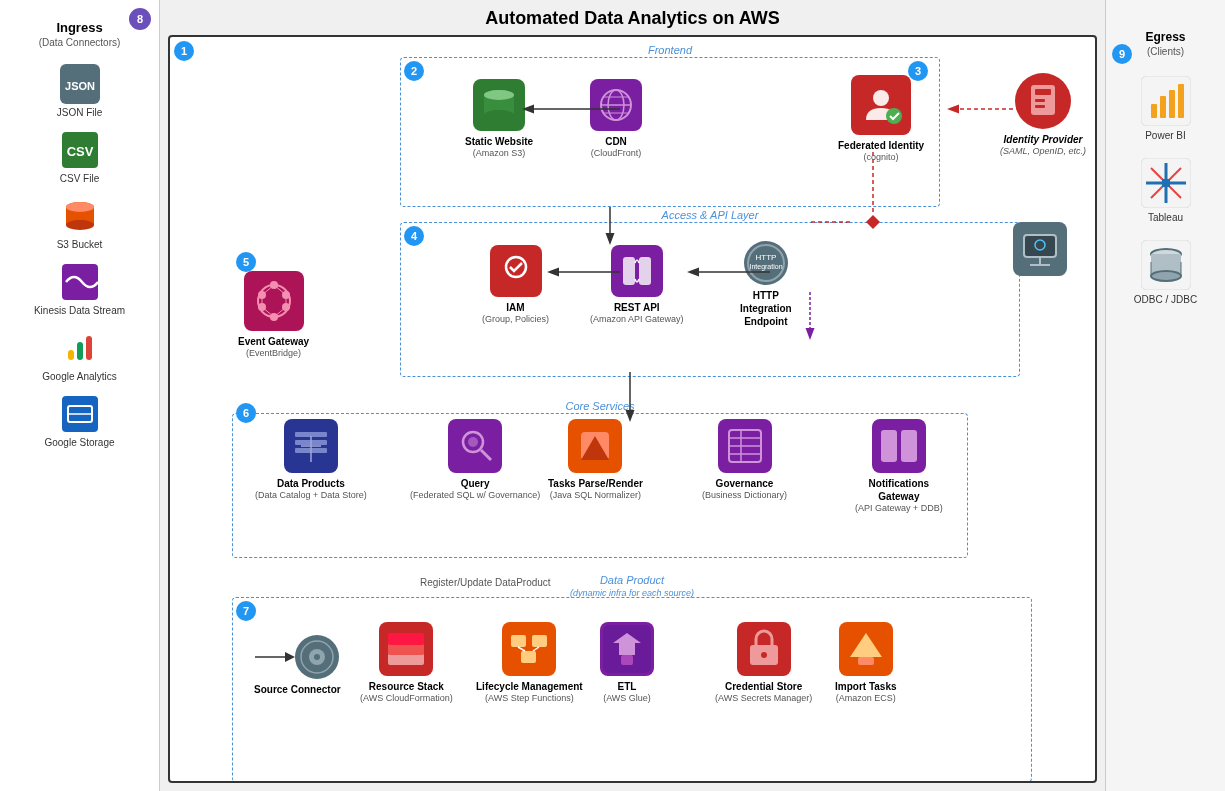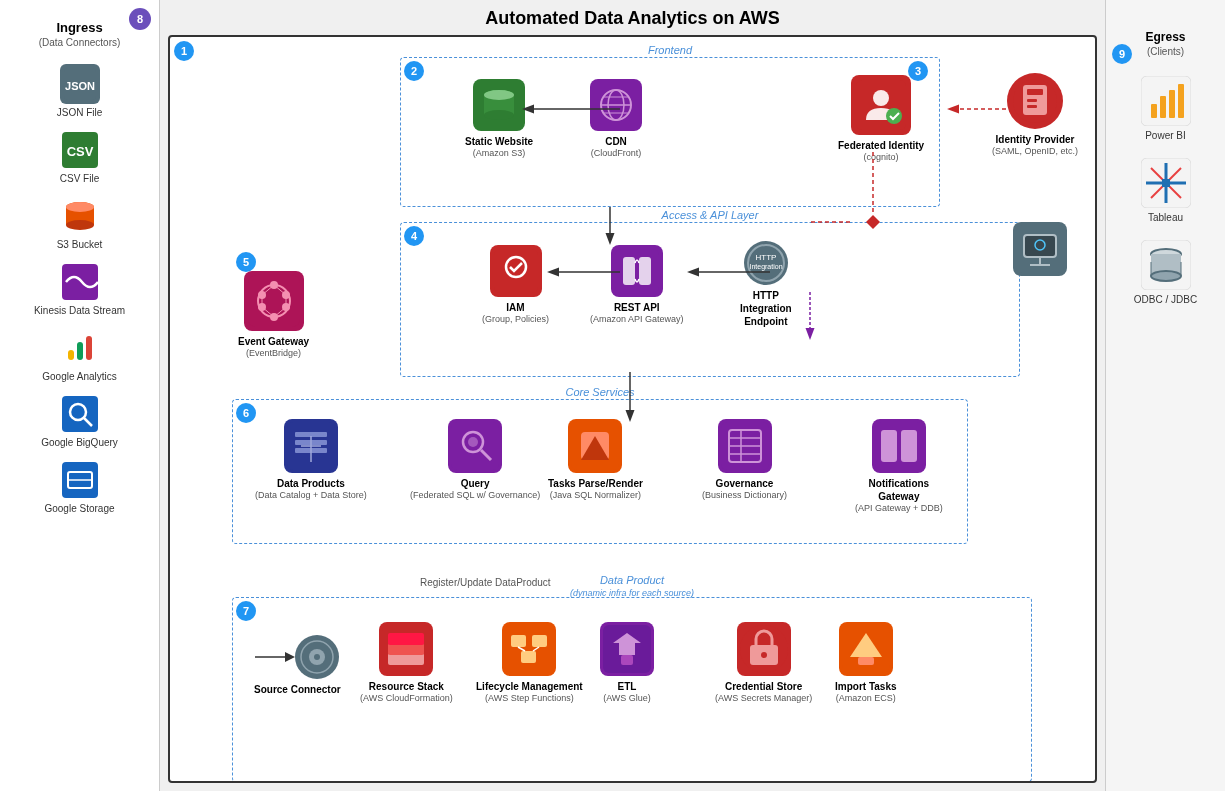--- a/index.html
+++ b/index.html
@@ -282,30 +282,20 @@
       <svg width="36" height="36" viewBox="0 0 36 36">
           <rect width="36" height="36" rx="4" fill="#fff"></rect>
           <rect x="6" y="20" width="6" height="10" rx="3" fill="#f4b400"></rect>
           <rect x="15" y="12" width="6" height="18" rx="3" fill="#0f9d58"></rect>
           <rect x="24" y="6" width="6" height="24" rx="3" fill="#db4437"></rect>
         </svg>
     </div>
     <div class="sidebar-item-label">Google Analytics</div>
   </div>
 
-  <div class="sidebar-item">
-    <div class="icon-box">
-      <svg width="36" height="36" viewBox="0 0 36 36">
-          <rect width="36" height="36" rx="4" fill="#1565c0"></rect>
-          <circle cx="16" cy="16" r="8" stroke="white" stroke-width="2.5" fill="none"></circle>
-          <line x1="22" y1="22" x2="30" y2="30" stroke="white" stroke-width="2.5"></line>
-        </svg>
-    </div>
-    <div class="sidebar-item-label">Google BigQuery</div>
-  </div>
 
   <div class="sidebar-item">
     <div class="icon-box">
       <svg width="36" height="36" viewBox="0 0 36 36">
           <rect width="36" height="36" rx="4" fill="#1565c0"></rect>
           <rect x="6" y="10" width="24" height="16" rx="2" stroke="white" stroke-width="2" fill="none"></rect>
           <line x1="6" y1="18" x2="30" y2="18" stroke="white" stroke-width="1.5"></line>
         </svg>
     </div>
     <div class="sidebar-item-label">Google Storage</div>
@@ -425,21 +415,21 @@
             <line x1="38" y1="20" x2="38" y2="32" stroke="#f48fb1" stroke-width="1"></line>
             <line x1="38" y1="32" x2="26" y2="42" stroke="#f48fb1" stroke-width="1"></line>
             <line x1="26" y1="42" x2="14" y2="32" stroke="#f48fb1" stroke-width="1"></line>
             <line x1="14" y1="32" x2="14" y2="20" stroke="#f48fb1" stroke-width="1"></line>
           </svg>
       </div>
       <div class="node-label">Event Gateway</div>
       <div class="node-sublabel">(EventBridge)</div>
     </div>
 
-    <div class="section-box" style="left:62px; top:362px; width:736px; height:145px;">
+    <div class="section-box" style="left:62px; top:376px; width:736px; height:145px;">
       <span class="section-label">Core Services</span>
     </div>
     <div class="badge-circle" style="left:66px; top:366px;">6</div>
 
     <div class="node" style="left:85px; top:382px;">
       <div class="node-icon indigo-bg" style="width:54px;height:54px;">
         <svg width="48" height="48" viewBox="0 0 48 48">
             <rect width="48" height="48" rx="6" fill="#283593"></rect>
             <rect x="8" y="10" width="32" height="5" rx="1" fill="#7986cb"></rect>
             <rect x="8" y="18" width="32" height="5" rx="1" fill="#7986cb"></rect>
@@ -585,21 +575,21 @@
         <svg width="48" height="48" viewBox="0 0 48 48">
             <rect width="48" height="48" rx="8" fill="#e65100"></rect>
             <polygon points="24,8 40,32 8,32" fill="#ffcc80"></polygon>
             <rect x="16" y="32" width="16" height="8" rx="2" fill="#ff8a65"></rect>
           </svg>
       </div>
       <div class="node-label">Import Tasks</div>
       <div class="node-sublabel">(Amazon ECS)</div>
     </div>
 
-    <div class="node" style="right:10px; top:36px; position:absolute; width:100px;">
+    <div class="node" style="right:2px; top:36px; position:absolute; width:100px;font-style:italic;">
       <div class="node-icon red-bg" style="width:56px;height:56px;border-radius:50%;">
         <svg width="48" height="48" viewBox="0 0 48 48">
             <circle cx="24" cy="24" r="22" fill="#c62828"></circle>
             <rect x="12" y="8" width="24" height="30" rx="3" fill="#ef9a9a"></rect>
             <rect x="16" y="12" width="16" height="6" rx="1" fill="#c62828"></rect>
             <rect x="16" y="22" width="10" height="3" rx="1" fill="#c62828"></rect>
             <rect x="16" y="28" width="10" height="3" rx="1" fill="#c62828"></rect>
           </svg>
       </div>
       <div class="node-label">Identity Provider</div>

